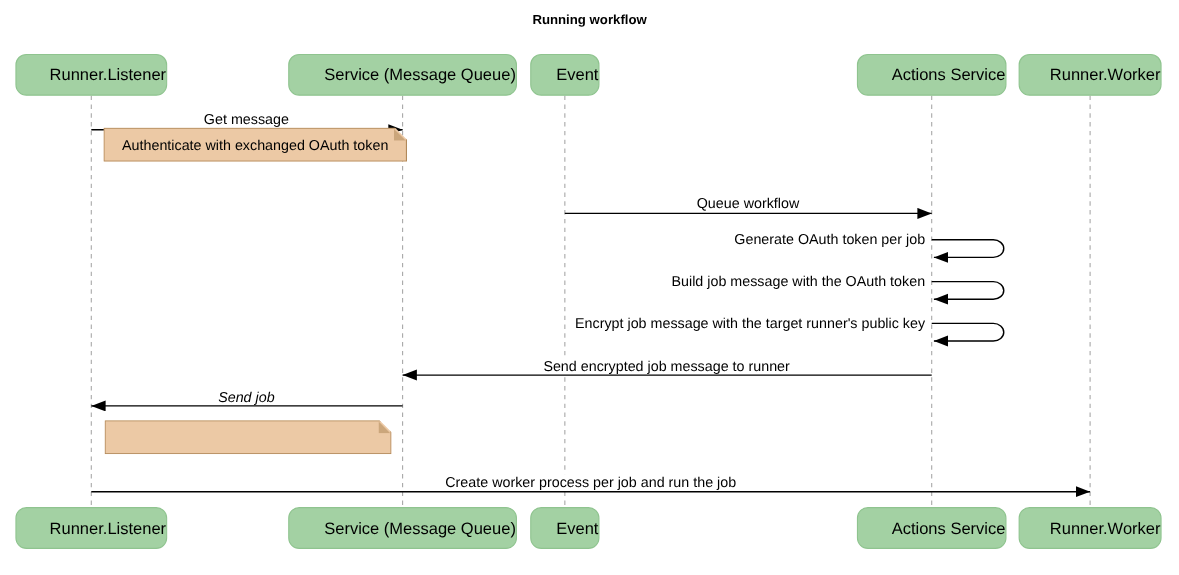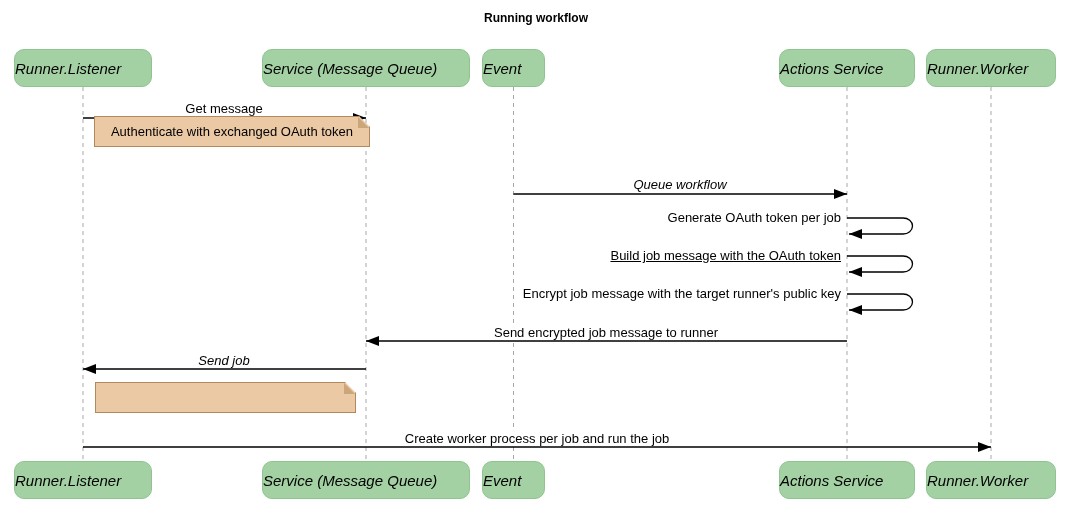--- a/index.html
+++ b/index.html
@@ -14,22 +14,22 @@
   .msg-line { stroke:var(--arrow,#000); stroke-width:1.3; fill:none; }
   .title {
     position:absolute; top:11px; left:0; width:100%;
     text-align:center; font-size:12px; font-weight:bold;
   }
   .participant {
     position:absolute; height:38px; box-sizing:border-box;
     background:var(--participant-fill,#a3d1a3);
     border:1px solid var(--participant-border,#8fc48f);
     border-radius:10px;
-    display:flex; align-items:center; justify-content:flex-start;
-    font-size:15px; white-space:nowrap;font-style:italic;
+    display:flex; align-items:center; justify-content:flex-end;
+    font-size:15px; white-space:nowrap;
   }
   .msg-label {
     position:absolute; font-size:13px; line-height:15px; height:15px;
     white-space:nowrap; background:var(--background,#fff); padding:0 2px;
   }
   .msg-label.centered { transform:translateX(-50%); }
   .msg-label.right-aligned { text-align:center; }
   .note {
     position:absolute; box-sizing:border-box;
     background:var(--note-fill,#ecc9a5);
@@ -87,23 +87,23 @@
     <span>Event</span>
   </div>
   <div class="participant" style="left:779px; top:49px; width:136px;">
     <span>Actions Service</span>
   </div>
   <div class="participant" style="left:926px; top:49px; width:130px;">
     <span>Runner.Worker</span>
   </div>
 
   <div class="msg-label centered" style="left:224px; top:101px;">Get message</div>
-  <div class="msg-label centered" style="left:680px; top:177px;font-style:italic;">Queue workflow</div>
+  <div class="msg-label centered" style="left:680px; top:177px;">Queue workflow</div>
   <div class="msg-label right-aligned" style="right:229px; top:210px;">Generate OAuth token per job</div>
-  <div class="msg-label right-aligned" style="right:229px; top:248px;text-decoration:underline;">Build job message with the OAuth token</div>
+  <div class="msg-label right-aligned" style="right:229px; top:248px;">Build job message with the OAuth token</div>
   <div class="msg-label right-aligned" style="right:229px; top:286px;">Encrypt job message with the target runner's public key</div>
   <div class="msg-label centered" style="left:606px; top:325px;">Send encrypted job message to runner</div>
   <div class="msg-label centered" style="left:224px; top:353px;font-style:italic;">Send job</div>
   <div class="msg-label centered" style="left:537px; top:431px;">Create worker process per job and run the job</div>
 
   <div class="note" style="left:94px; top:116px; width:276px; height:31px;">
     <span>Authenticate with exchanged OAuth token</span>
     <span class="note-fold"></span>
   </div>
   <div class="note" style="left:95px; top:382px; width:261px; height:31px;">

